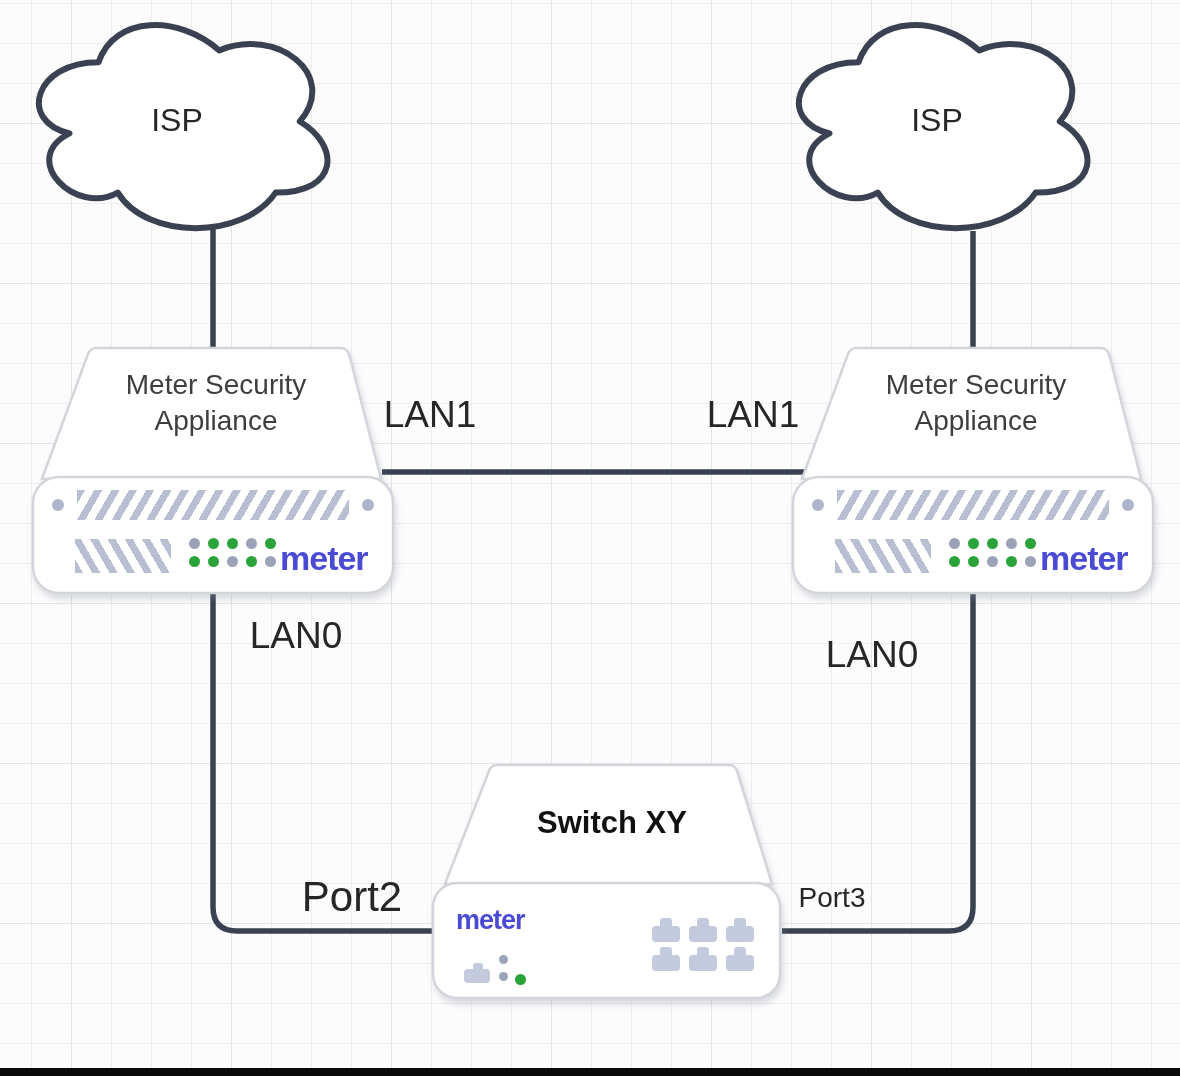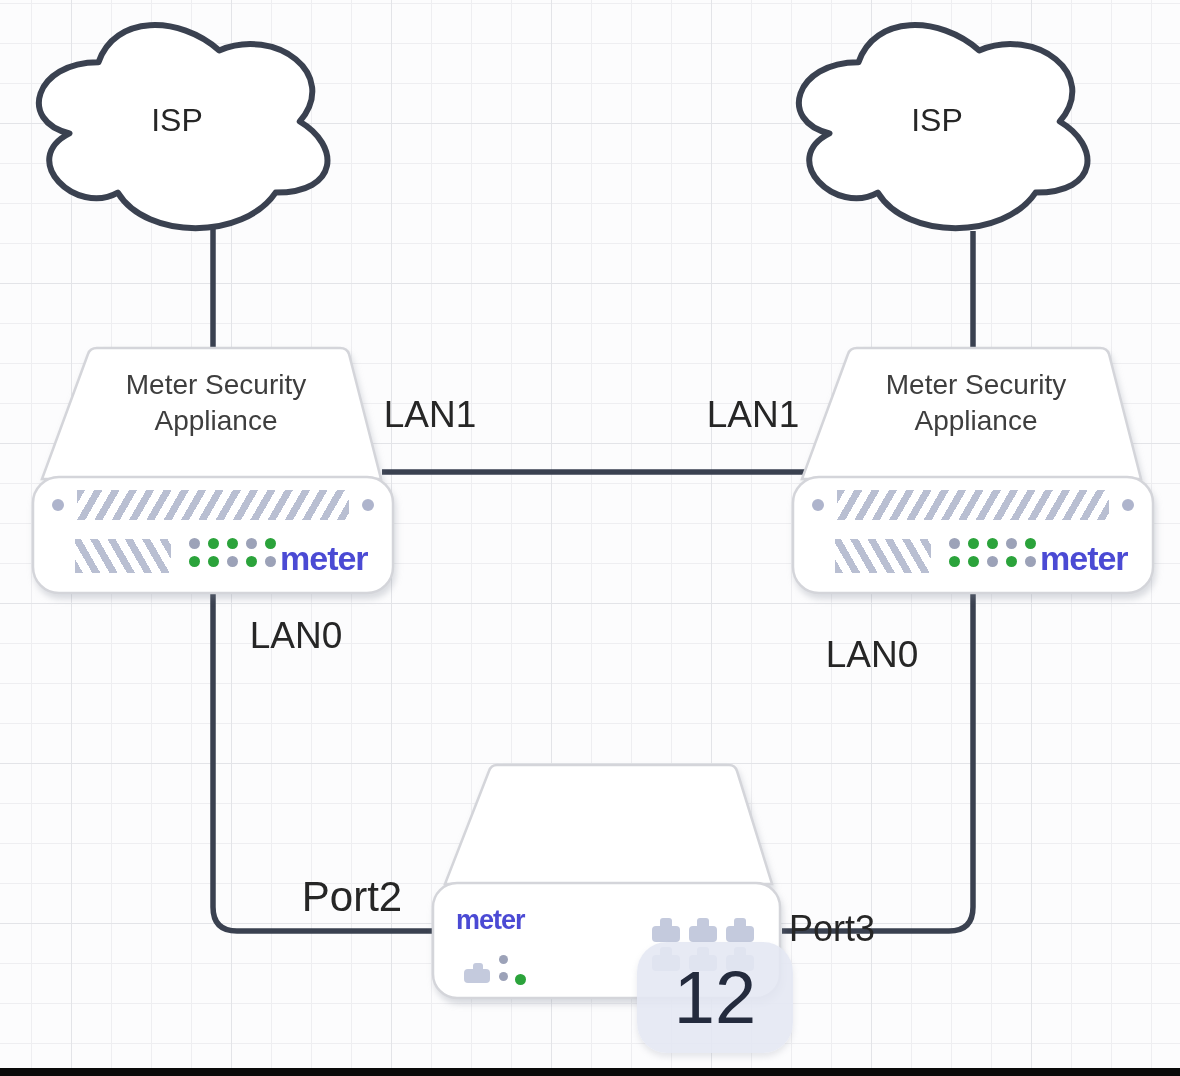--- a/index.html
+++ b/index.html
@@ -150,32 +150,30 @@
       <div class="tab"></div>
       <div class="pbody"></div>
     </div>
   <div class="ov port port-sm" style="left:464px;top:963px">
       <div class="tab"></div>
       <div class="pbody"></div>
     </div>
   <span class="dot ov" style="left:499px;top:955px;width:9px;height:9px;background:#9CA2B8"></span>
   <span class="dot ov" style="left:499px;top:972px;width:9px;height:9px;background:#9CA2B8"></span>
   <span class="dot ov" style="left:515px;top:974px;width:11px;height:11px;background:#2BA33B"></span>
-  <div class="ov badge" style="left:637px;top:942px;width:156px;height:111px">
-    <span>12</span>
-  </div>
 
   <div class="lbl" style="left:177px;top:120px;font-size:32px">ISP</div>
   <div class="lbl" style="left:937px;top:120px;font-size:32px">ISP</div>
 
   <div class="apptitle" style="left:86px;top:367px">Meter Security Appliance</div>
   <div class="apptitle" style="left:846px;top:367px">Meter Security Appliance</div>
 
+  <div class="lbl" style="left:612px;top:823px;font-size:31px;font-weight:bold;color:#111">Switch XY</div>
 
   <div class="lbl" style="left:430px;top:415px;font-size:37px">LAN1</div>
   <div class="lbl" style="left:753px;top:415px;font-size:37px">LAN1</div>
   <div class="lbl" style="left:296px;top:636px;font-size:37px">LAN0</div>
   <div class="lbl" style="left:872px;top:655px;font-size:37px">LAN0</div>
   <div class="lbl" style="left:352px;top:897px;font-size:42px">Port2</div>
-  <div class="lbl" style="left:832px;top:929px;font-size:36px">Port3</div>
+  <div class="lbl" style="left:832px;top:898px;font-size:28px">Port3</div>
 
   <div class="bottombar"></div>
 </div>
 
 </body></html>

